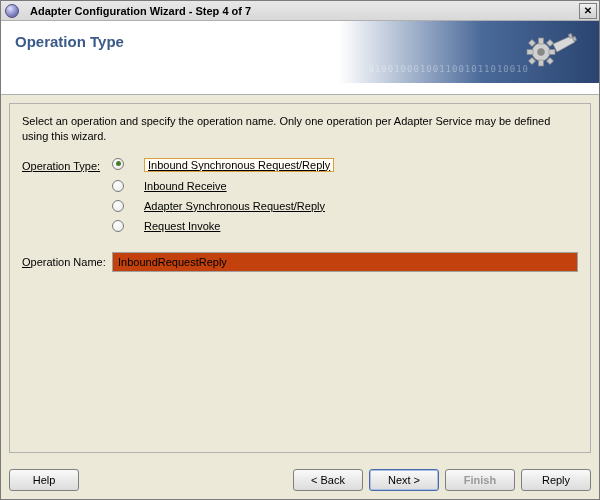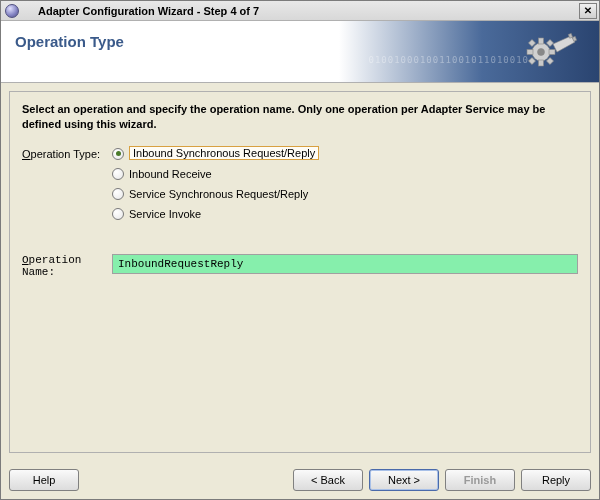--- a/index.html
+++ b/index.html
@@ -16,21 +16,21 @@
     width: 600px; height: 500px;
     display: flex; flex-direction: column;
     border: 1px solid #7b7b7b;
   }
   .titlebar {
     height: 20px;
     background: linear-gradient(#e8e8e8, #d8d8d8);
     border-bottom: 1px solid #b0b0b0;
     display: flex; align-items: center;
     padding: 0 2px 0 4px;
-    gap: 19px;
+    gap: 11px;
   }
   .titlebar .app-icon {
     width: 14px; height: 14px;
     border-radius: 50%;
     background: radial-gradient(circle at 35% 30%, #e0e0ff 0%, #8080c0 60%, #505080 100%);
     border: 1px solid #505080;
   }
   .titlebar .title {
     flex: 1;
     font-weight: bold;
@@ -40,21 +40,21 @@
   .titlebar .close-btn {
     width: 18px; height: 16px;
     border: 1px solid #808080;
     background: linear-gradient(#f0f0f0,#d0d0d0);
     display: flex; align-items: center; justify-content: center;
     font-family: Arial;
     font-size: 10px; font-weight: bold;
     cursor: pointer;
   }
   .header-banner {
-    height: 62px;
+    height: 74px;
     background: #fff;
     border-bottom: 1px solid #b0b0b0;
     display: flex;
     position: relative;
     overflow: hidden;
   }
   .header-banner .heading {
     font-size: 15px;
     font-weight: bold;
     color: #3a5a8a;
@@ -64,62 +64,62 @@
     position: absolute;
     right: 0; top: 0;
     width: 260px; height: 62px;
     background: linear-gradient(90deg, #ffffff 0%, #4a6a9a 55%, #2a4470 100%);
     display: flex; align-items: center; justify-content: flex-end;
     padding-right: 18px;
   }
   .header-banner .art svg { display: block; }
   .header-banner .digits {
     position: absolute;
-    right: 70px; top: 34px;
+    right: 70px; top: 43px;
     color: rgba(255,255,255,0.35);
     font-family: monospace;
     font-size: 9px;
     letter-spacing: 1px;
   }
   .content {
     flex: 1;
     padding: 8px;
     display: flex;
   }
   .panel {
     flex: 1;
     border: 1px solid #b0b0b0;
     background: #ece9d8;
     padding: 10px 12px;
     position: relative;
   }
   .intro {
     margin-bottom: 14px;
     line-height: 1.35;
-    font-weight: bold;
   }
   .form-row {
     display: flex;
     align-items: flex-start;
     margin-bottom: 16px;
+    text-decoration: underline;
   }
   .form-label {
     width: 90px;
     padding-top: 2px;
   }
   .underline-first::first-letter { text-decoration: underline; }
   .radio-group {
     display: flex;
     flex-direction: column;
     gap: 8px;
   }
   .radio-item {
     display: flex;
-    align-items: flex-end;
-    gap: 5px;
+    align-items: flex-start;
+    gap: 20px;
     cursor: pointer;
   }
   .radio-circle {
     width: 12px; height: 12px;
     border: 1px solid #7a7a7a;
     border-radius: 50%;
     background: radial-gradient(circle at 35% 30%, #fff 0%, #e8e8e8 100%);
     display: flex; align-items: center; justify-content: center;
   }
   .radio-circle.checked::after {
@@ -128,30 +128,29 @@
     background: #4a7a2a;
     border-radius: 50%;
   }
   .radio-label.selected {
     border: 1px solid #d8a040;
     background: #fefcf5;
     padding: 0 3px;
   }
   .name-row {
     display: flex;
-    align-items: flex-start;
-    margin-top: 34px;
-    font-family: Liberation Mono, monospace;
+    align-items: center;
+    margin-top: 20px;
   }
   .name-row .form-label { padding-top: 0; }
   .text-input {
     flex: 1;
     height: 20px;
     border: 1px solid #a0a0a0;
-    background: #86efac;
+    background: #c2410c;
     padding: 2px 5px;
     font-family: inherit;
     font-size: 11px;
     color: #000;
   }
   .footer {
     padding: 8px;
     display: flex;
     align-items: flex-end;
     gap: 6px;
@@ -228,26 +227,26 @@
             <span class="radio-label selected">Inbound Synchronous Request/Reply</span>
           </div>
 
           <div class="radio-item">
             <span class="radio-circle"></span>
             <span class="radio-label">Inbound Receive</span>
           </div>
 
           <div class="radio-item">
             <span class="radio-circle"></span>
-            <span class="radio-label">Service Synchronous Request/Reply</span>
+            <span class="radio-label">Adapter Synchronous Request/Reply</span>
           </div>
 
           <div class="radio-item">
             <span class="radio-circle"></span>
-            <span class="radio-label">Service Invoke</span>
+            <span class="radio-label">Request Invoke</span>
           </div>
 
         </div>
       </div>
 
       <div class="name-row">
         <div class="form-label"><span style="text-decoration:underline">O</span>peration Name:</div>
         <input class="text-input" value="InboundRequestReply" style="">
       </div>
 

